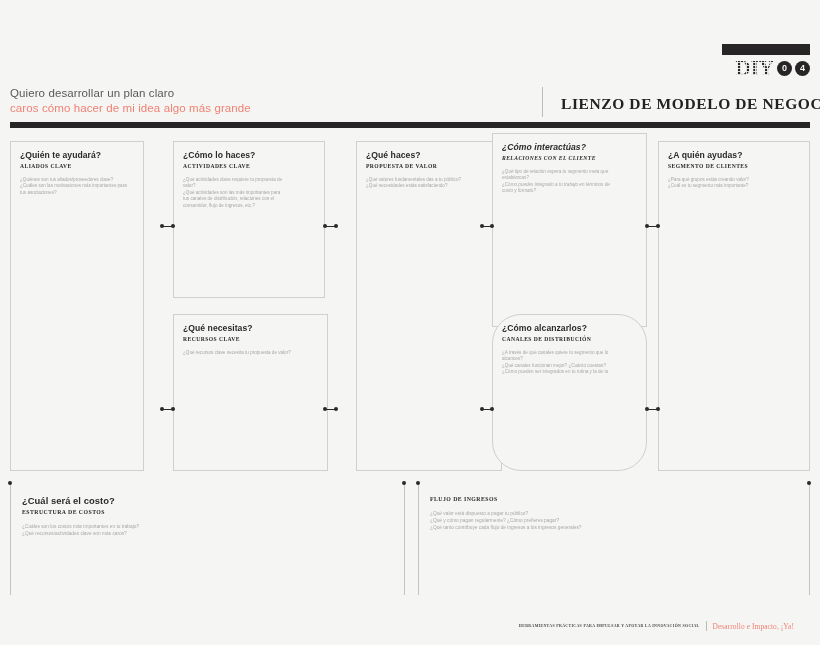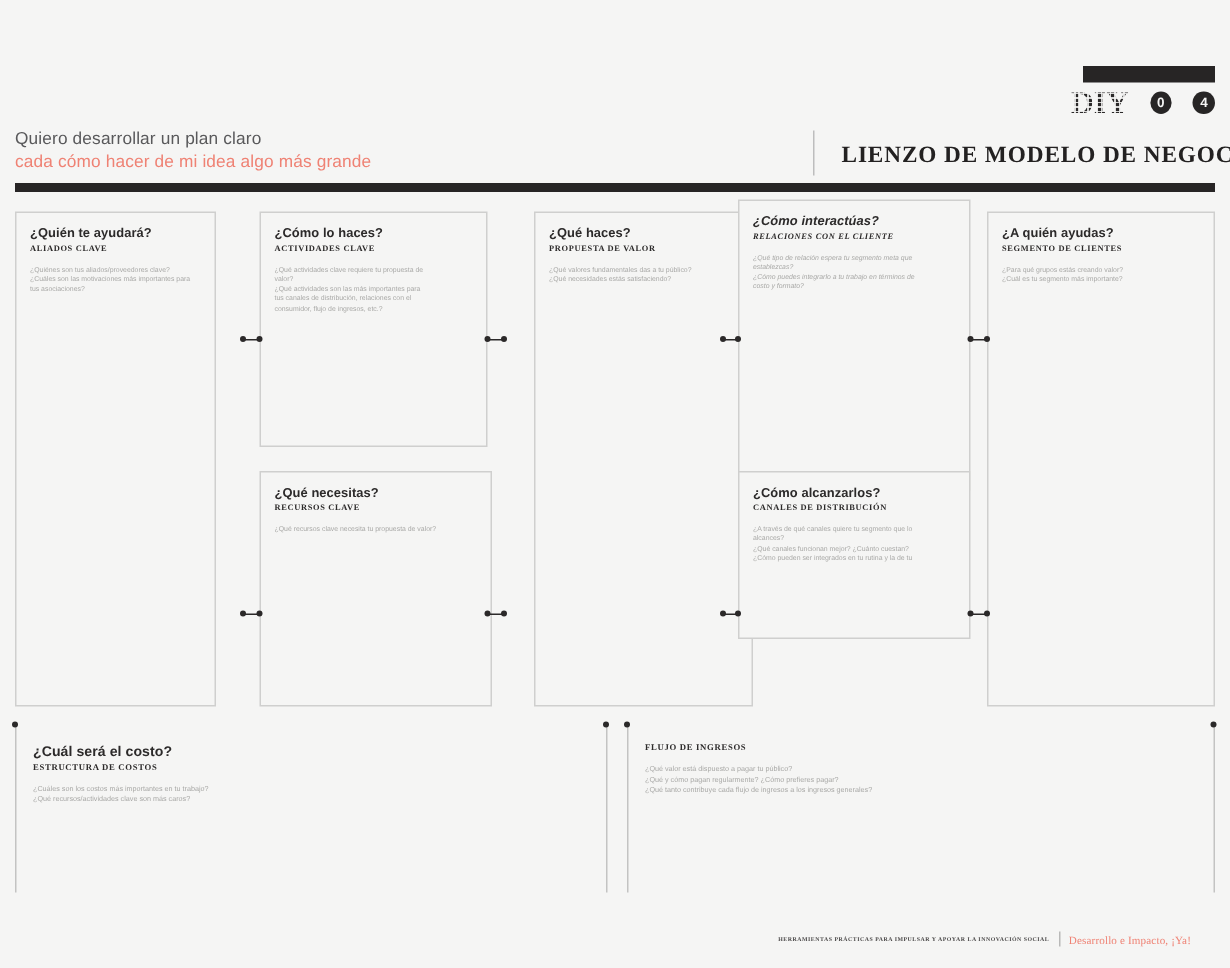--- a/index.html
+++ b/index.html
@@ -34,21 +34,21 @@
   .logo-bar {
     width: 88px;
     height: 11px;
     background: #272525;
     margin: 0 0 2px auto;
   }
   .logo-row {
     display: flex;
     align-items: center;
     justify-content: flex-end;
-    gap: 12px;
+    gap: 1px;
     height: 22px;
   }
   .logo-diy {
     font-family: "Liberation Serif", serif;
     font-weight: bold;
     font-size: 21px;
     letter-spacing: 0px;
     line-height: 21px;
     color: #2b2929;
     position: relative;
@@ -238,21 +238,21 @@
     <div class="logo-row">
       <span class="logo-diy">DIY</span>
       <span class="logo-num">0</span>
       <span class="logo-num">4</span>
     </div>
   </div>
 
   <div class="header">
     <div class="header-left">
       <div class="header-line1">Quiero desarrollar un plan claro</div>
-      <div class="header-line2">cada cómo hacer de mi idea algo más grande</div>
+      <div class="header-line2">caros cómo hacer de mi idea algo más grande</div>
     </div>
     <div class="header-divider"></div>
     <div class="header-title">LIENZO DE MODELO DE NEGOCIO</div>
   </div>
   <div class="rule"></div>
 
   <div class="canvas">
 
     <div class="card" style="left:10px; top:141px; width:134px; height:330px;">
       <div class="card-title">¿Quién te ayudará?</div>
@@ -306,21 +306,21 @@
     </div>
 
     <div class="card" style="left:173px; top:314px; width:155px; height:157px;">
       <div class="card-title">¿Qué necesitas?</div>
       <div class="card-sub">RECURSOS CLAVE</div>
       <div class="card-q">
         <div>¿Qué recursos clave necesita tu propuesta de valor?</div>
       </div>
     </div>
 
-    <div class="card" style="left:492px; top:314px; width:155px; height:112px;">
+    <div class="card" style="left:492px; top:314px; width:155px; height:157px;border-radius:29px;">
       <div class="card-title">¿Cómo alcanzarlos?</div>
       <div class="card-sub">CANALES DE DISTRIBUCIÓN</div>
       <div class="card-q">
         <div>¿A través de qué canales quiere tu segmento que lo</div>
         <div>alcances?</div>
         <div>¿Qué canales funcionan mejor? ¿Cuánto cuestan?</div>
         <div>¿Cómo pueden ser integrados en tu rutina y la de tu</div>
       </div>
     </div>
 

